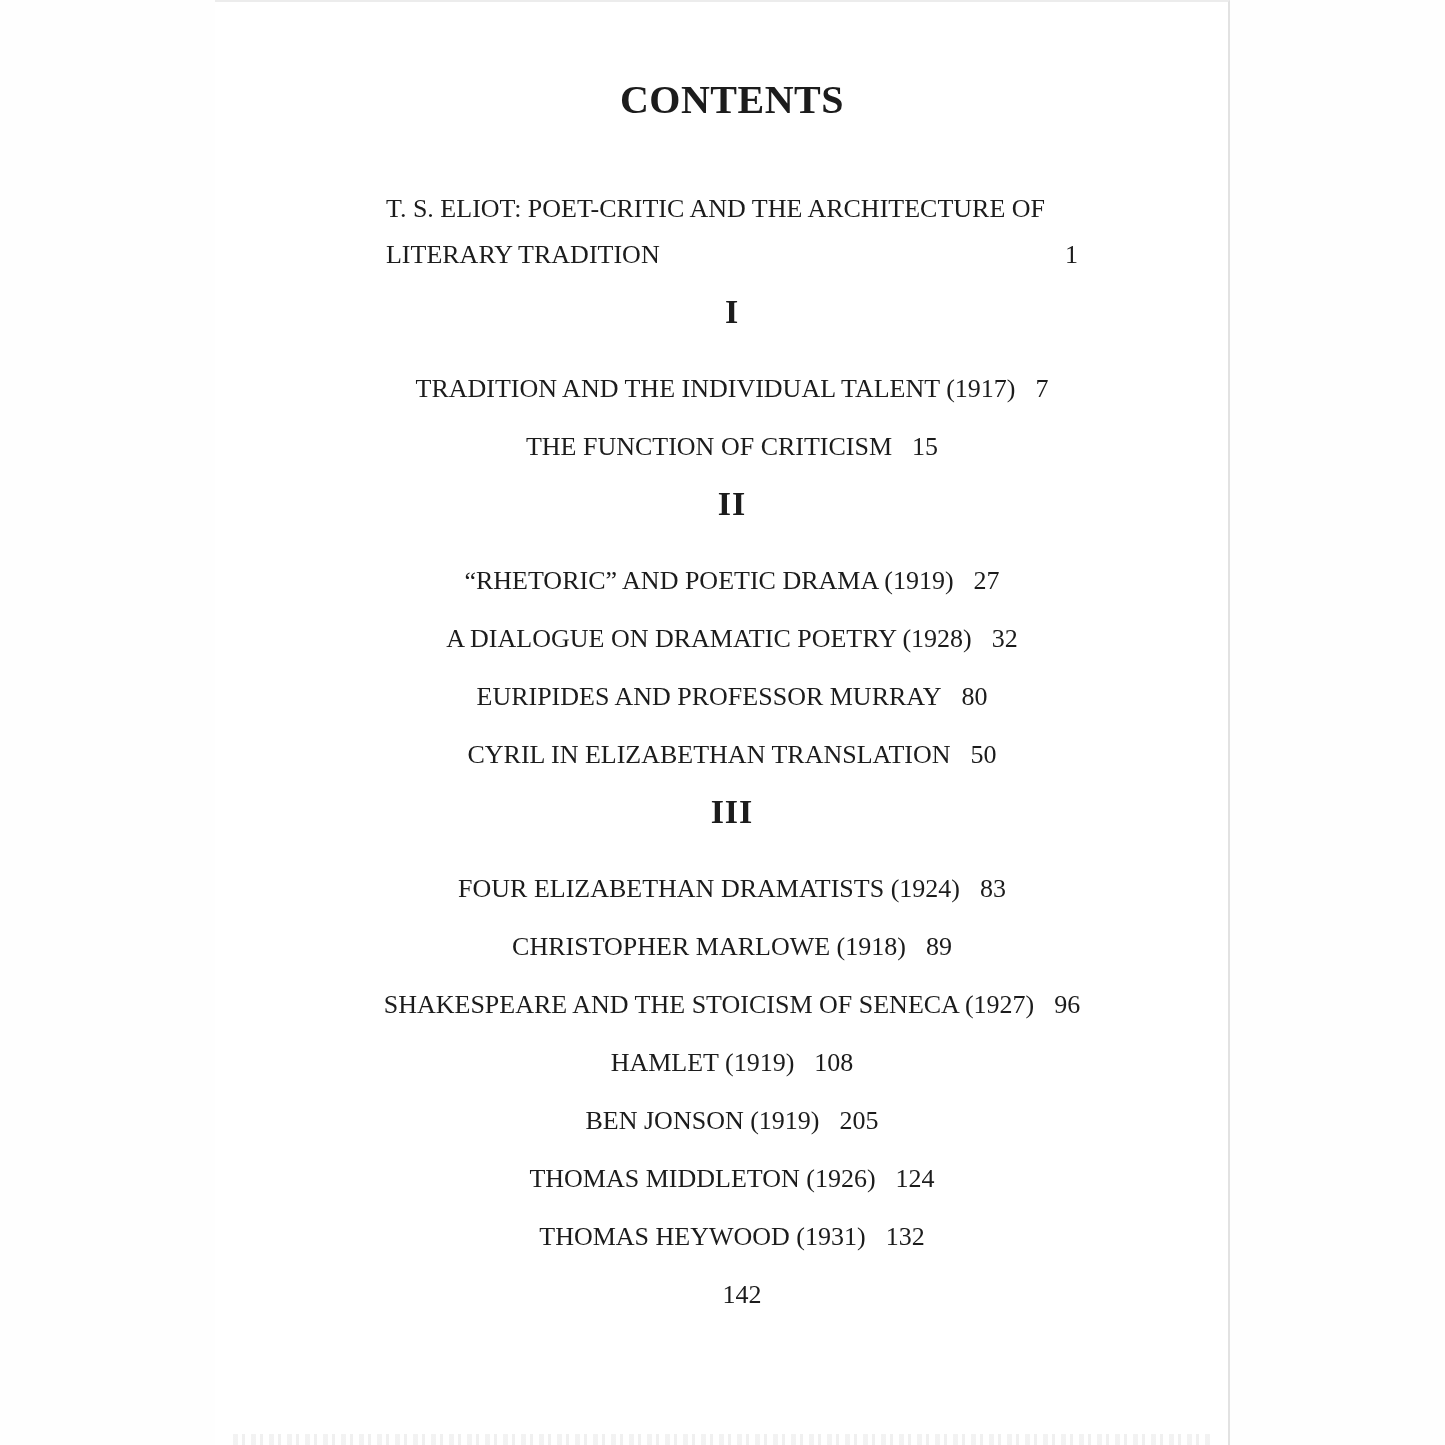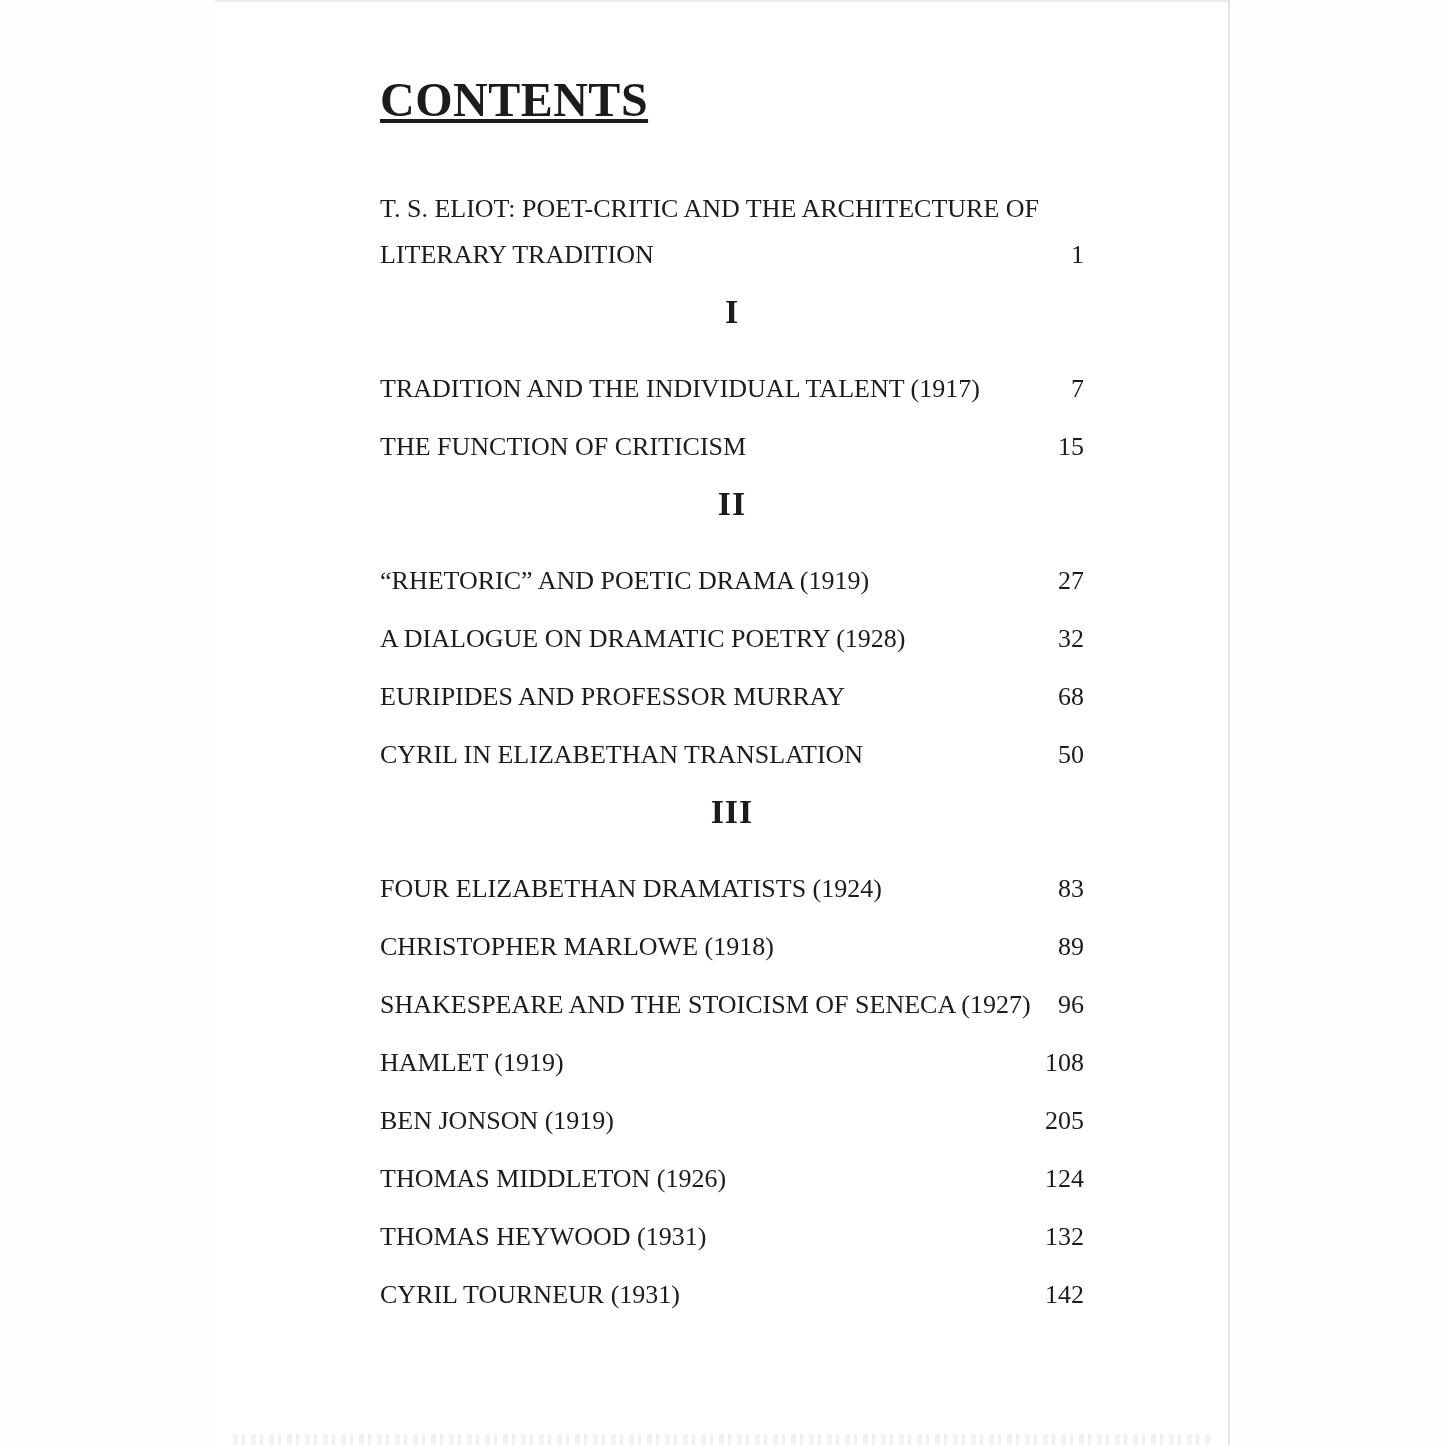--- a/index.html
+++ b/index.html
@@ -24,30 +24,30 @@
     width: 1015px;
     height: 1445px;
     background: #ffffff;
     border-top: 2px solid #ececec;
     border-right: 2px solid #e2e2e2;
     box-sizing: border-box;
     padding: 74px 144px 0 165px;
     color: #1c1c1c;
   }
   .toc-title {
-    font-size: 48px;
+    font-size: 40px;
     font-weight: bold;
     line-height: 48px;
+    text-align: center;
     letter-spacing: 0.5px;
     margin: 0 0 62px 0;
-    text-decoration: underline;
   }
   .toc-row {
     display: flex;
-    justify-content: space-between;
+    justify-content: center;
     align-items: flex-end;
     font-size: 26px;
     line-height: 46px;
     margin: 0 0 12px 0;
   }
   .toc-label { text-align: left; }
   .toc-pagenum {
     text-align: right;
     white-space: nowrap;
     padding-left: 20px;
@@ -107,21 +107,21 @@
     <div class="toc-row">
       <span class="toc-label">“RHETORIC” AND POETIC DRAMA (1919)</span>
       <span class="toc-pagenum">27</span>
     </div>
     <div class="toc-row">
       <span class="toc-label">A DIALOGUE ON DRAMATIC POETRY (1928)</span>
       <span class="toc-pagenum">32</span>
     </div>
     <div class="toc-row">
       <span class="toc-label">EURIPIDES AND PROFESSOR MURRAY</span>
-      <span class="toc-pagenum">68</span>
+      <span class="toc-pagenum">80</span>
     </div>
     <div class="toc-row">
       <span class="toc-label">CYRIL IN ELIZABETHAN TRANSLATION</span>
       <span class="toc-pagenum">50</span>
     </div>
 
     <div class="section-numeral">III</div>
 
     <div class="toc-row">
       <span class="toc-label">FOUR ELIZABETHAN DRAMATISTS (1924)</span>
@@ -145,19 +145,18 @@
     </div>
     <div class="toc-row">
       <span class="toc-label">THOMAS MIDDLETON (1926)</span>
       <span class="toc-pagenum">124</span>
     </div>
     <div class="toc-row">
       <span class="toc-label">THOMAS HEYWOOD (1931)</span>
       <span class="toc-pagenum">132</span>
     </div>
     <div class="toc-row">
-      <span class="toc-label">CYRIL TOURNEUR (1931)</span>
       <span class="toc-pagenum">142</span>
     </div>
 
     <div class="page-bottom-artifact"></div>
   </div>
 </div>
 
 </body></html>

